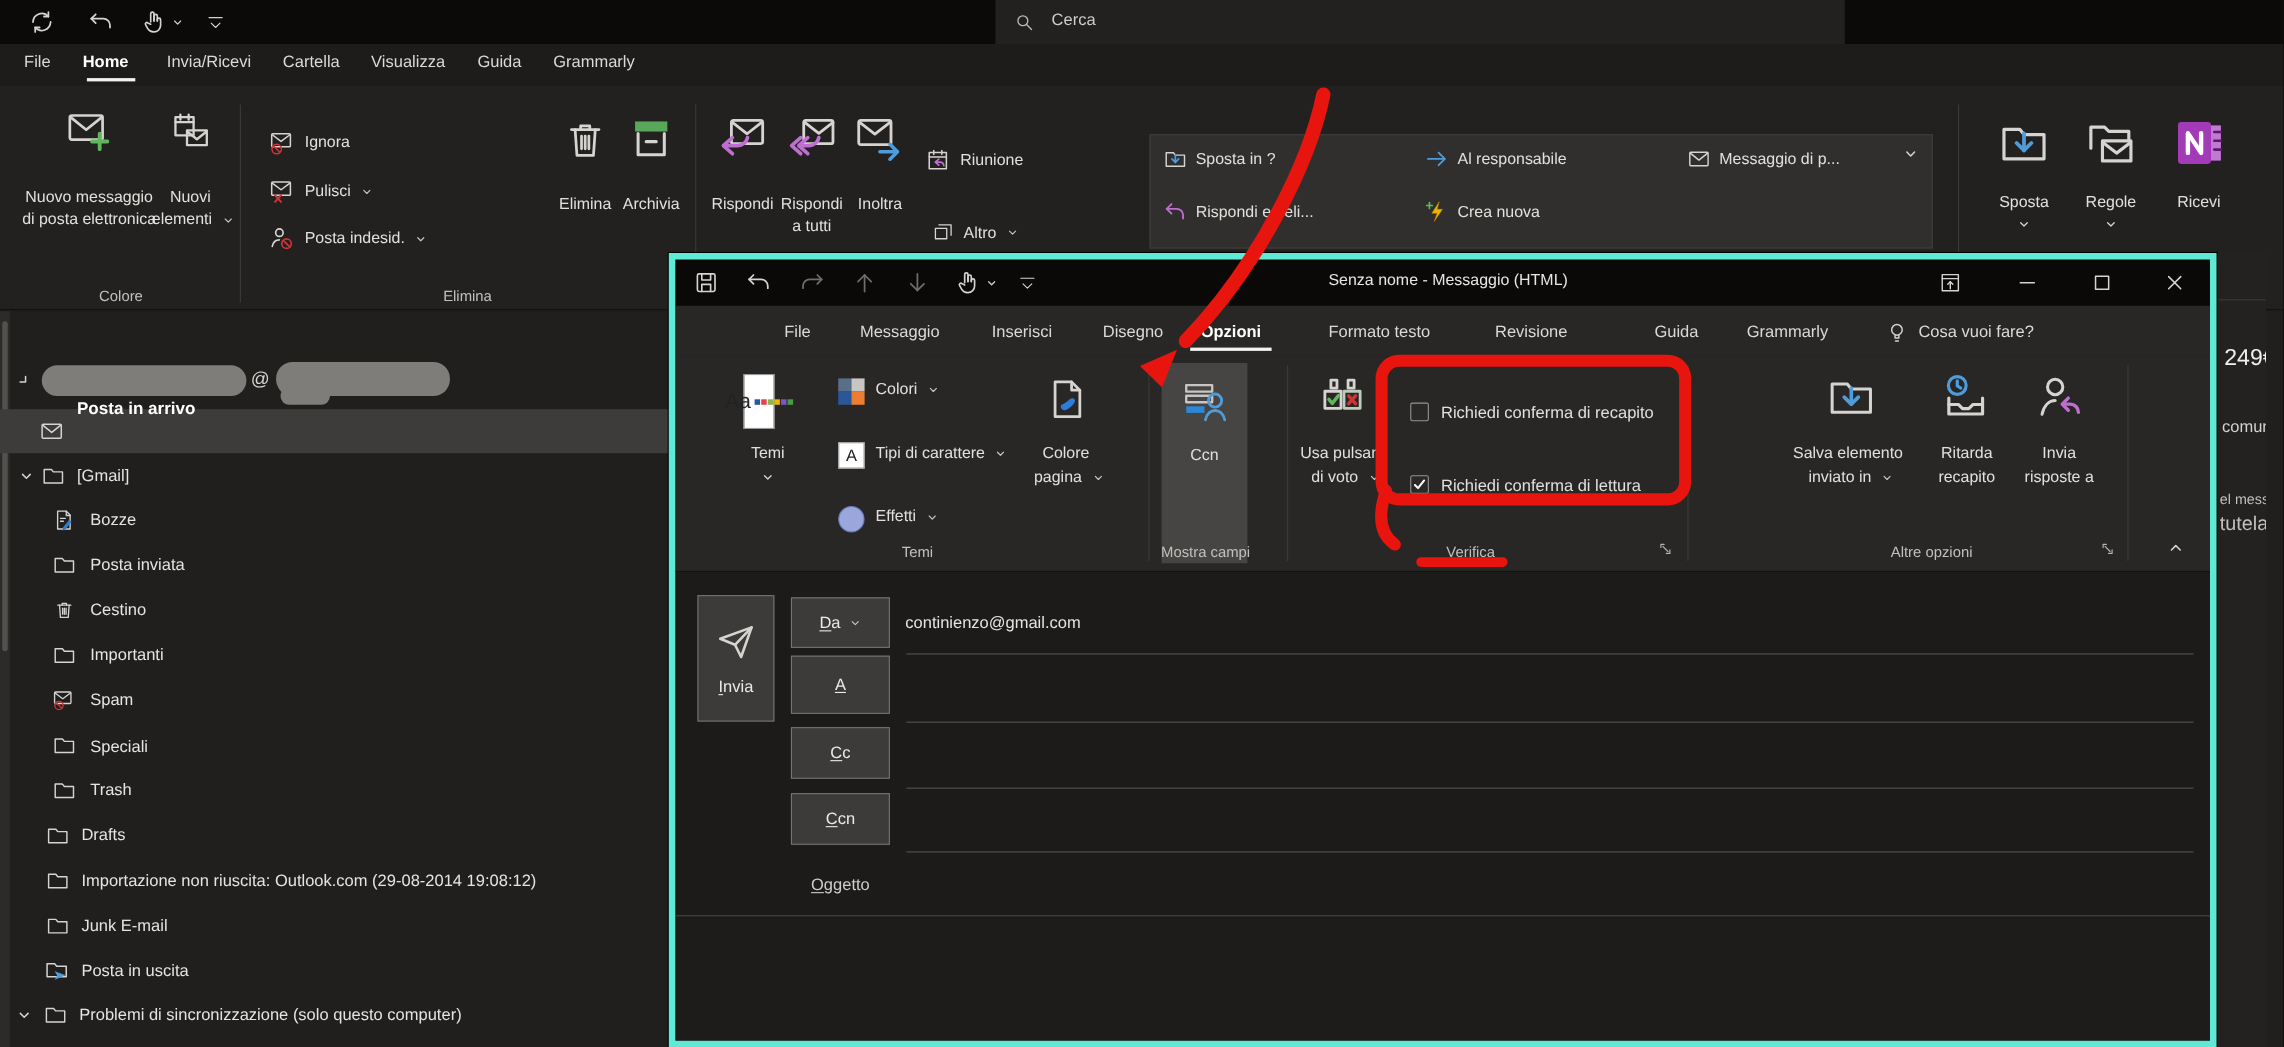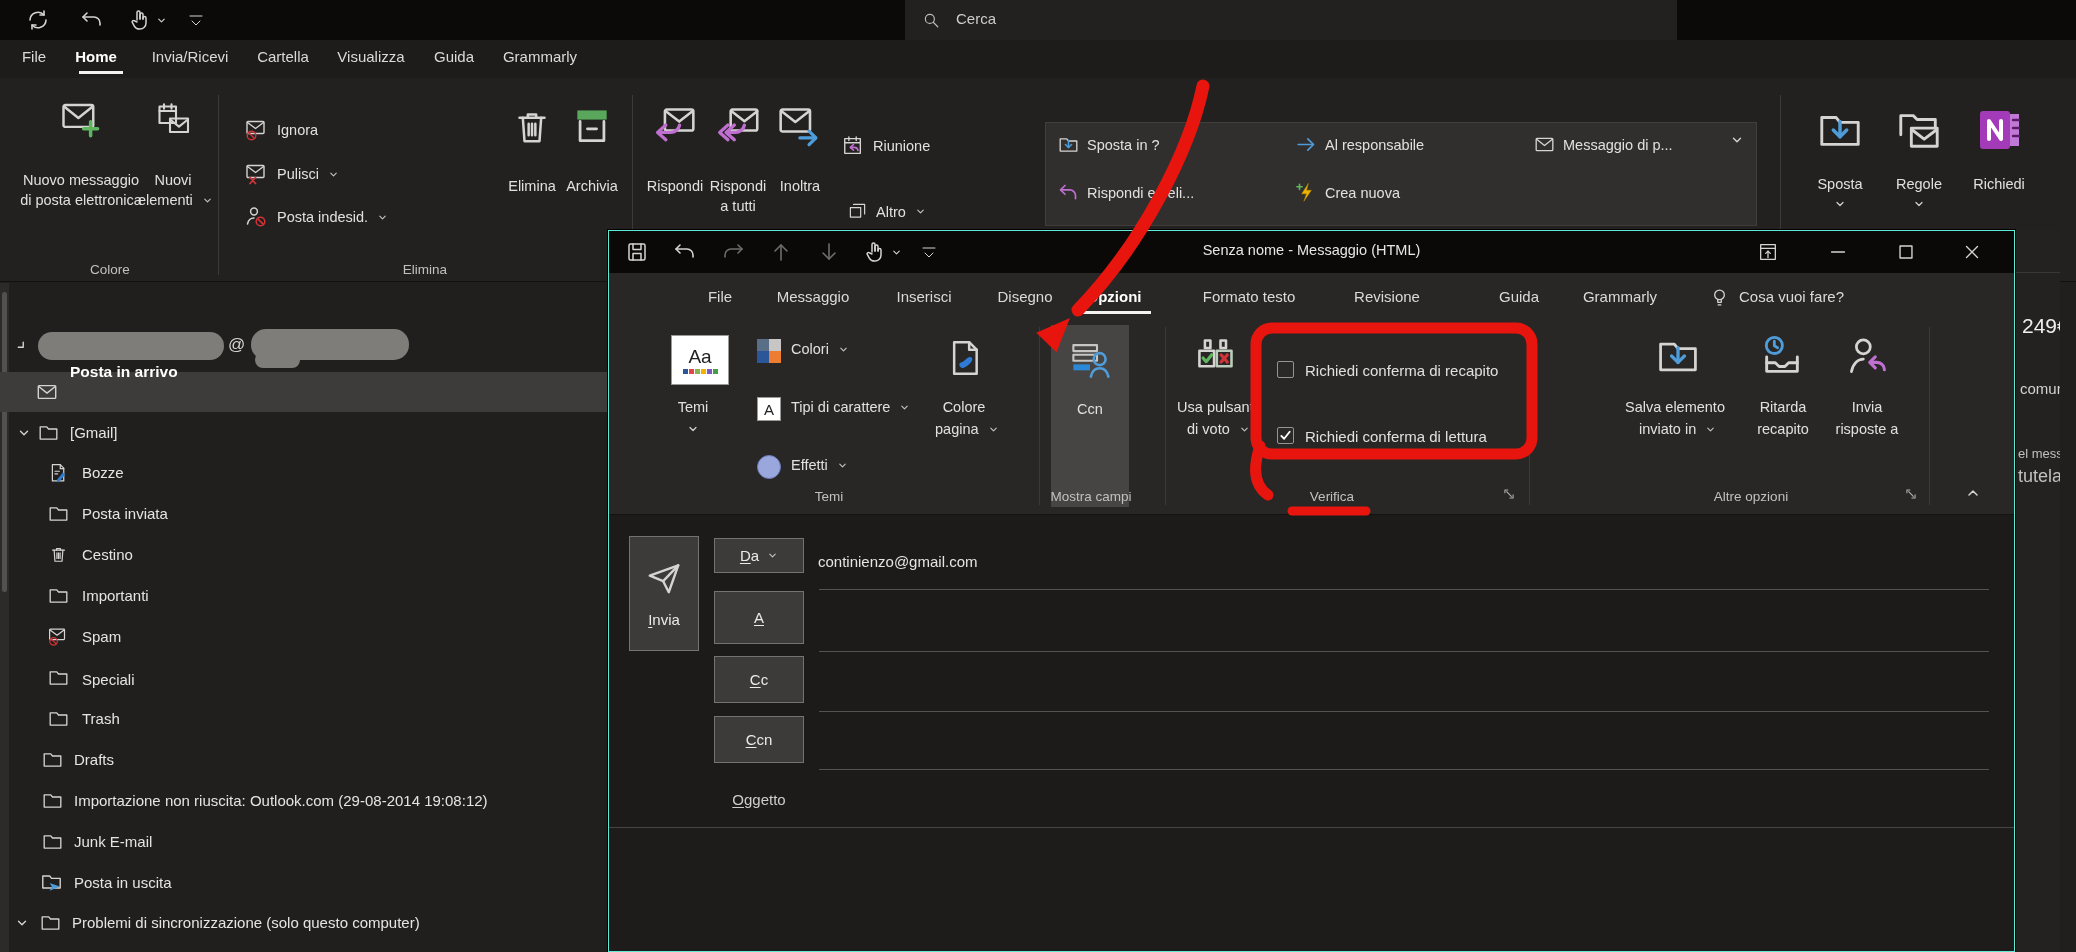--- a/index.html
+++ b/index.html
@@ -416,21 +416,21 @@
   <svg class="ic abs" width="46" height="48" style="left:1896px;top:106px">
       <use href="#i-rules"></use>
     </svg>
   <div class="abs cl" style="left:1881px;top:176px;width:76px">Regole</div>
   <svg class="ic abs" width="12" height="12" style="left:1913px;top:198px">
       <use href="#i-chev"></use>
     </svg>
   <svg class="ic abs" width="48" height="48" style="left:1975px;top:106px">
       <use href="#i-onenote"></use>
     </svg>
-  <div class="abs cl" style="left:1961px;top:176px;width:76px">Richiedi</div>
+  <div class="abs cl" style="left:1961px;top:176px;width:76px">Ricevi</div>
 
   <div class="abs" style="left:0;top:283px;width:608px;height:669px;background:#201f1e"></div>
   <div class="abs" style="left:0;top:283px;width:9px;height:669px;background:#2c2b29"></div>
   <div class="abs" style="left:2px;top:292px;width:5px;height:300px;background:#53514d;border-radius:3px"></div>
 
   <svg class="ic abs" width="14" height="14" style="left:15px;top:339px;transform:rotate(-45deg)">
       <use href="#i-chev"></use>
     </svg>
   <div class="abs" style="left:38px;top:332px;width:186px;height:28px;background:#7f7d7a;border-radius:14px"></div>
   <div class="abs" style="left:228px;top:335px;font-size:17px;color:#d8d6d3">@</div>
@@ -504,21 +504,21 @@
   <div class="abs" style="left:72px;top:914px;white-space:nowrap">Problemi di sincronizzazione (solo questo computer)</div>
 
   <div class="abs" style="left:2016px;top:230px;width:44px;height:722px;background:#232221;overflow:hidden">
     <div class="abs" style="left:0;top:42px;width:60px;height:1px;background:#3a3836"></div>
     <div class="abs" style="left:6px;top:84px;font-size:21px;color:#f1efec;white-space:nowrap">249€</div>
     <div class="abs" style="left:4px;top:150px;font-size:15px;color:#d4d2cf;white-space:nowrap">comun</div>
     <div class="abs" style="left:2px;top:216px;font-size:13px;color:#c2c0bd;white-space:nowrap">el messag</div>
     <div class="abs" style="left:2px;top:236px;font-size:18px;color:#c2c0bd;white-space:nowrap">tutelare la</div>
   </div>
 
-  <div class="abs" style="left:608px;top:230px;width:1407px;height:722px;background:#1e1d1c;border:1px solid #5eead4;box-shadow:0 0 0 1px #000;overflow:hidden">
+  <div class="abs" style="left:608px;top:230px;width:1407px;height:722px;background:#1e1d1c;border:6px solid #5eead4;box-shadow:0 0 0 1px #000;overflow:hidden">
 
     <div class="abs" style="left:0;top:0;width:1405px;height:42px;background:#0a0908"></div>
     <svg class="ic abs" width="24" height="24" style="left:16px;top:9px">
         <use href="#i-floppy"></use>
       </svg>
     <svg class="ic abs" width="24" height="24" style="left:64px;top:9px">
         <use href="#i-undo"></use>
       </svg>
     <svg class="ic abs dim" width="24" height="24" style="left:112px;top:9px">
         <use href="#i-redo"></use>
@@ -563,21 +563,21 @@
     <div class="abs tabtext" style="left:730px;top:57px;width:96px">Revisione</div>
     <div class="abs tabtext" style="left:880px;top:57px;width:60px">Guida</div>
     <div class="abs tabtext" style="left:964px;top:57px;width:94px">Grammarly</div>
     <svg class="ic abs" width="21" height="21" style="left:1100px;top:56px">
         <use href="#i-bulb"></use>
       </svg>
     <div class="abs tabtext" style="left:1130px;top:57px;width:130px;text-align:left">Cosa vuoi fare?</div>
 
     <div class="abs" style="left:0;top:88px;width:1405px;height:196px;background:#282726;border-bottom:1px solid #141312"></div>
 
-    <div class="abs" style="left:62px;top:104px;width:58px;height:50px;background:#fff;border:1px solid #999;display:flex;flex-direction:column;align-items:center;justify-content:center;gap:3px">
+    <div class="abs" style="left:62px;top:104px;width:28px;height:50px;background:#fff;border:1px solid #999;display:flex;flex-direction:row;align-items:center;justify-content:center;gap:3px">
       <span style="color:#222;font-size:19px;line-height:1">Aa</span>
       <span style="display:flex;gap:1px">
         <i style="width:5px;height:5px;background:#2b579a"></i>
           <i style="width:5px;height:5px;background:#e04646"></i>
           <i style="width:5px;height:5px;background:#8ab54c"></i>
           <i style="width:5px;height:5px;background:#f0b400"></i>
           <i style="width:5px;height:5px;background:#7e57c2"></i>
           <i style="width:5px;height:5px;background:#43a047"></i>
       </span>
     </div>
@@ -687,21 +687,21 @@
         <use href="#i-collapse"></use>
       </svg>
 
     <div class="abs" style="left:0;top:284px;width:1405px;height:313px;background:#1c1b1a;border-bottom:1px solid #474543"></div>
     <div class="abs fieldbtn" style="left:20px;top:305px;width:70px;height:115px;flex-direction:column;gap:14px">
       <svg class="ic" width="38" height="38">
           <use href="#i-plane"></use>
         </svg>
       <span><span class="u">I</span><span>nvia</span></span>
     </div>
-    <div class="abs fieldbtn" style="left:105px;top:307px;width:90px;height:35px;gap:8px">
+    <div class="abs fieldbtn" style="left:105px;top:307px;width:90px;height:46px;gap:8px">
       <span><span class="u">D</span><span>a</span></span>
       <svg class="chev">
           <use href="#i-chev"></use>
         </svg>
     </div>
     <div class="abs" style="left:209px;top:322px;font-size:15px;color:#e6e4e1">continienzo@gmail.com</div>
     <div class="abs fieldbtn" style="left:105px;top:360px;width:90px;height:53px">
       <span><span class="u">A</span><span></span></span>
     </div>
     <div class="abs fieldbtn" style="left:105px;top:425px;width:90px;height:47px">

